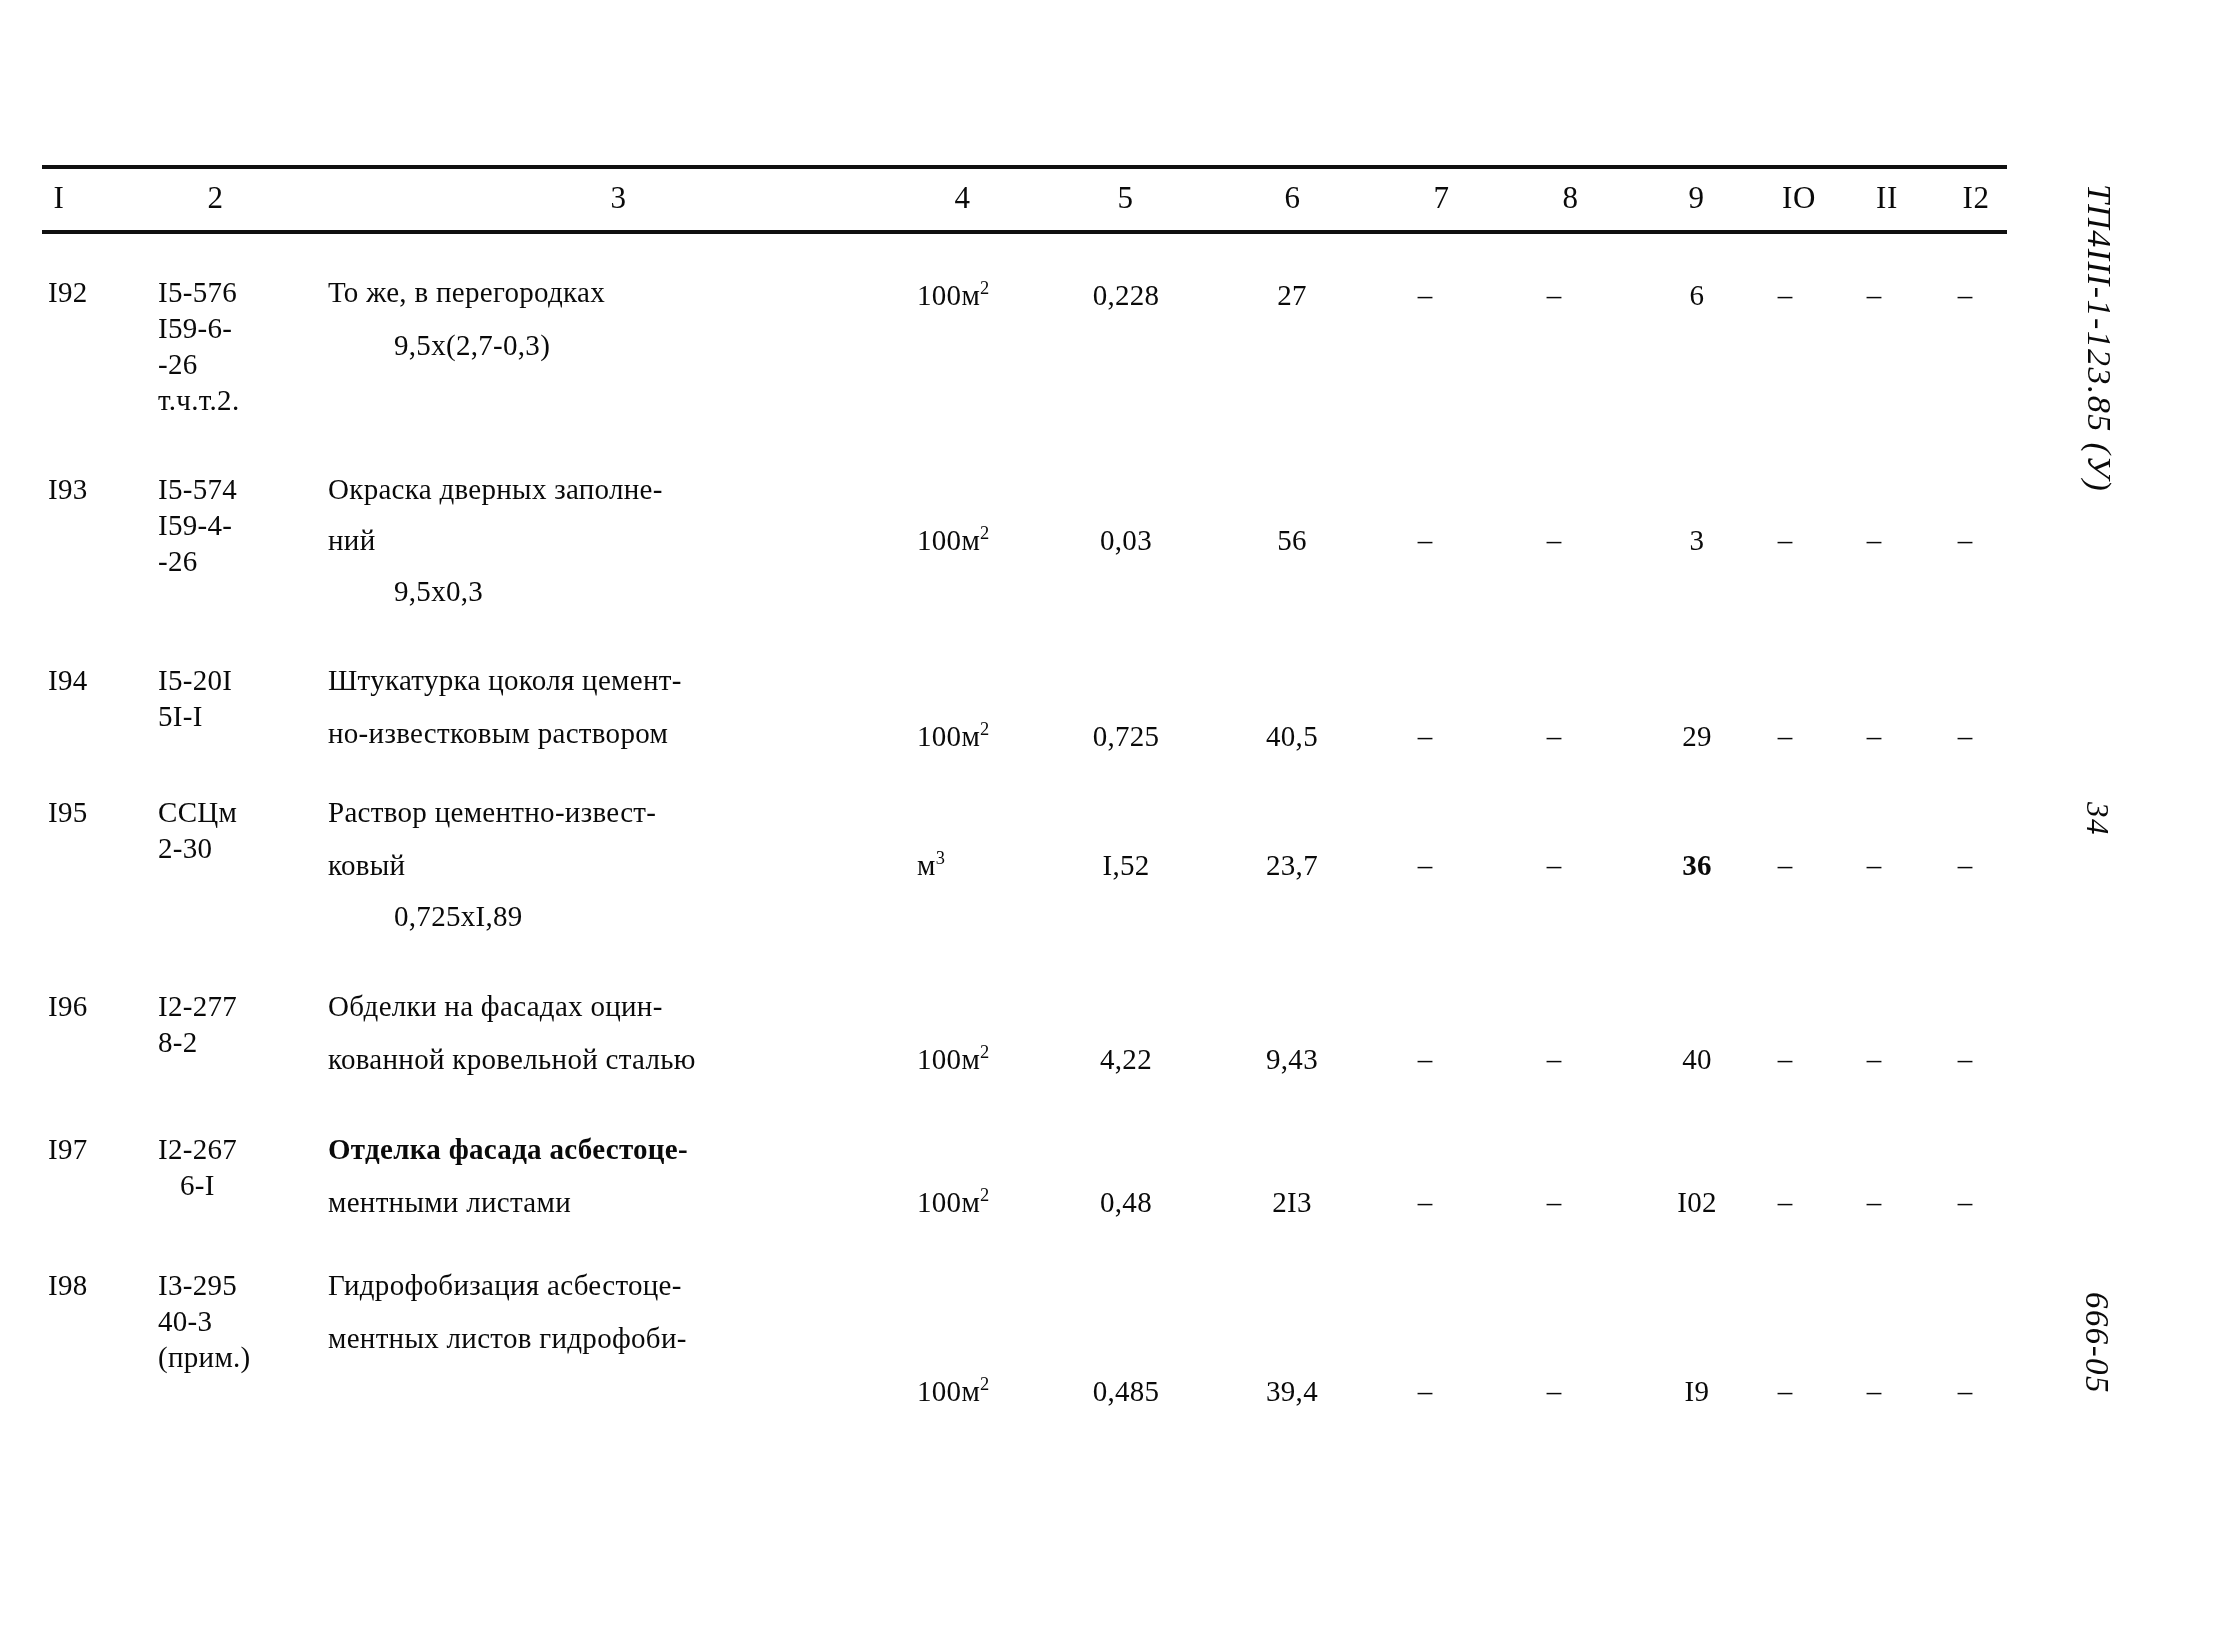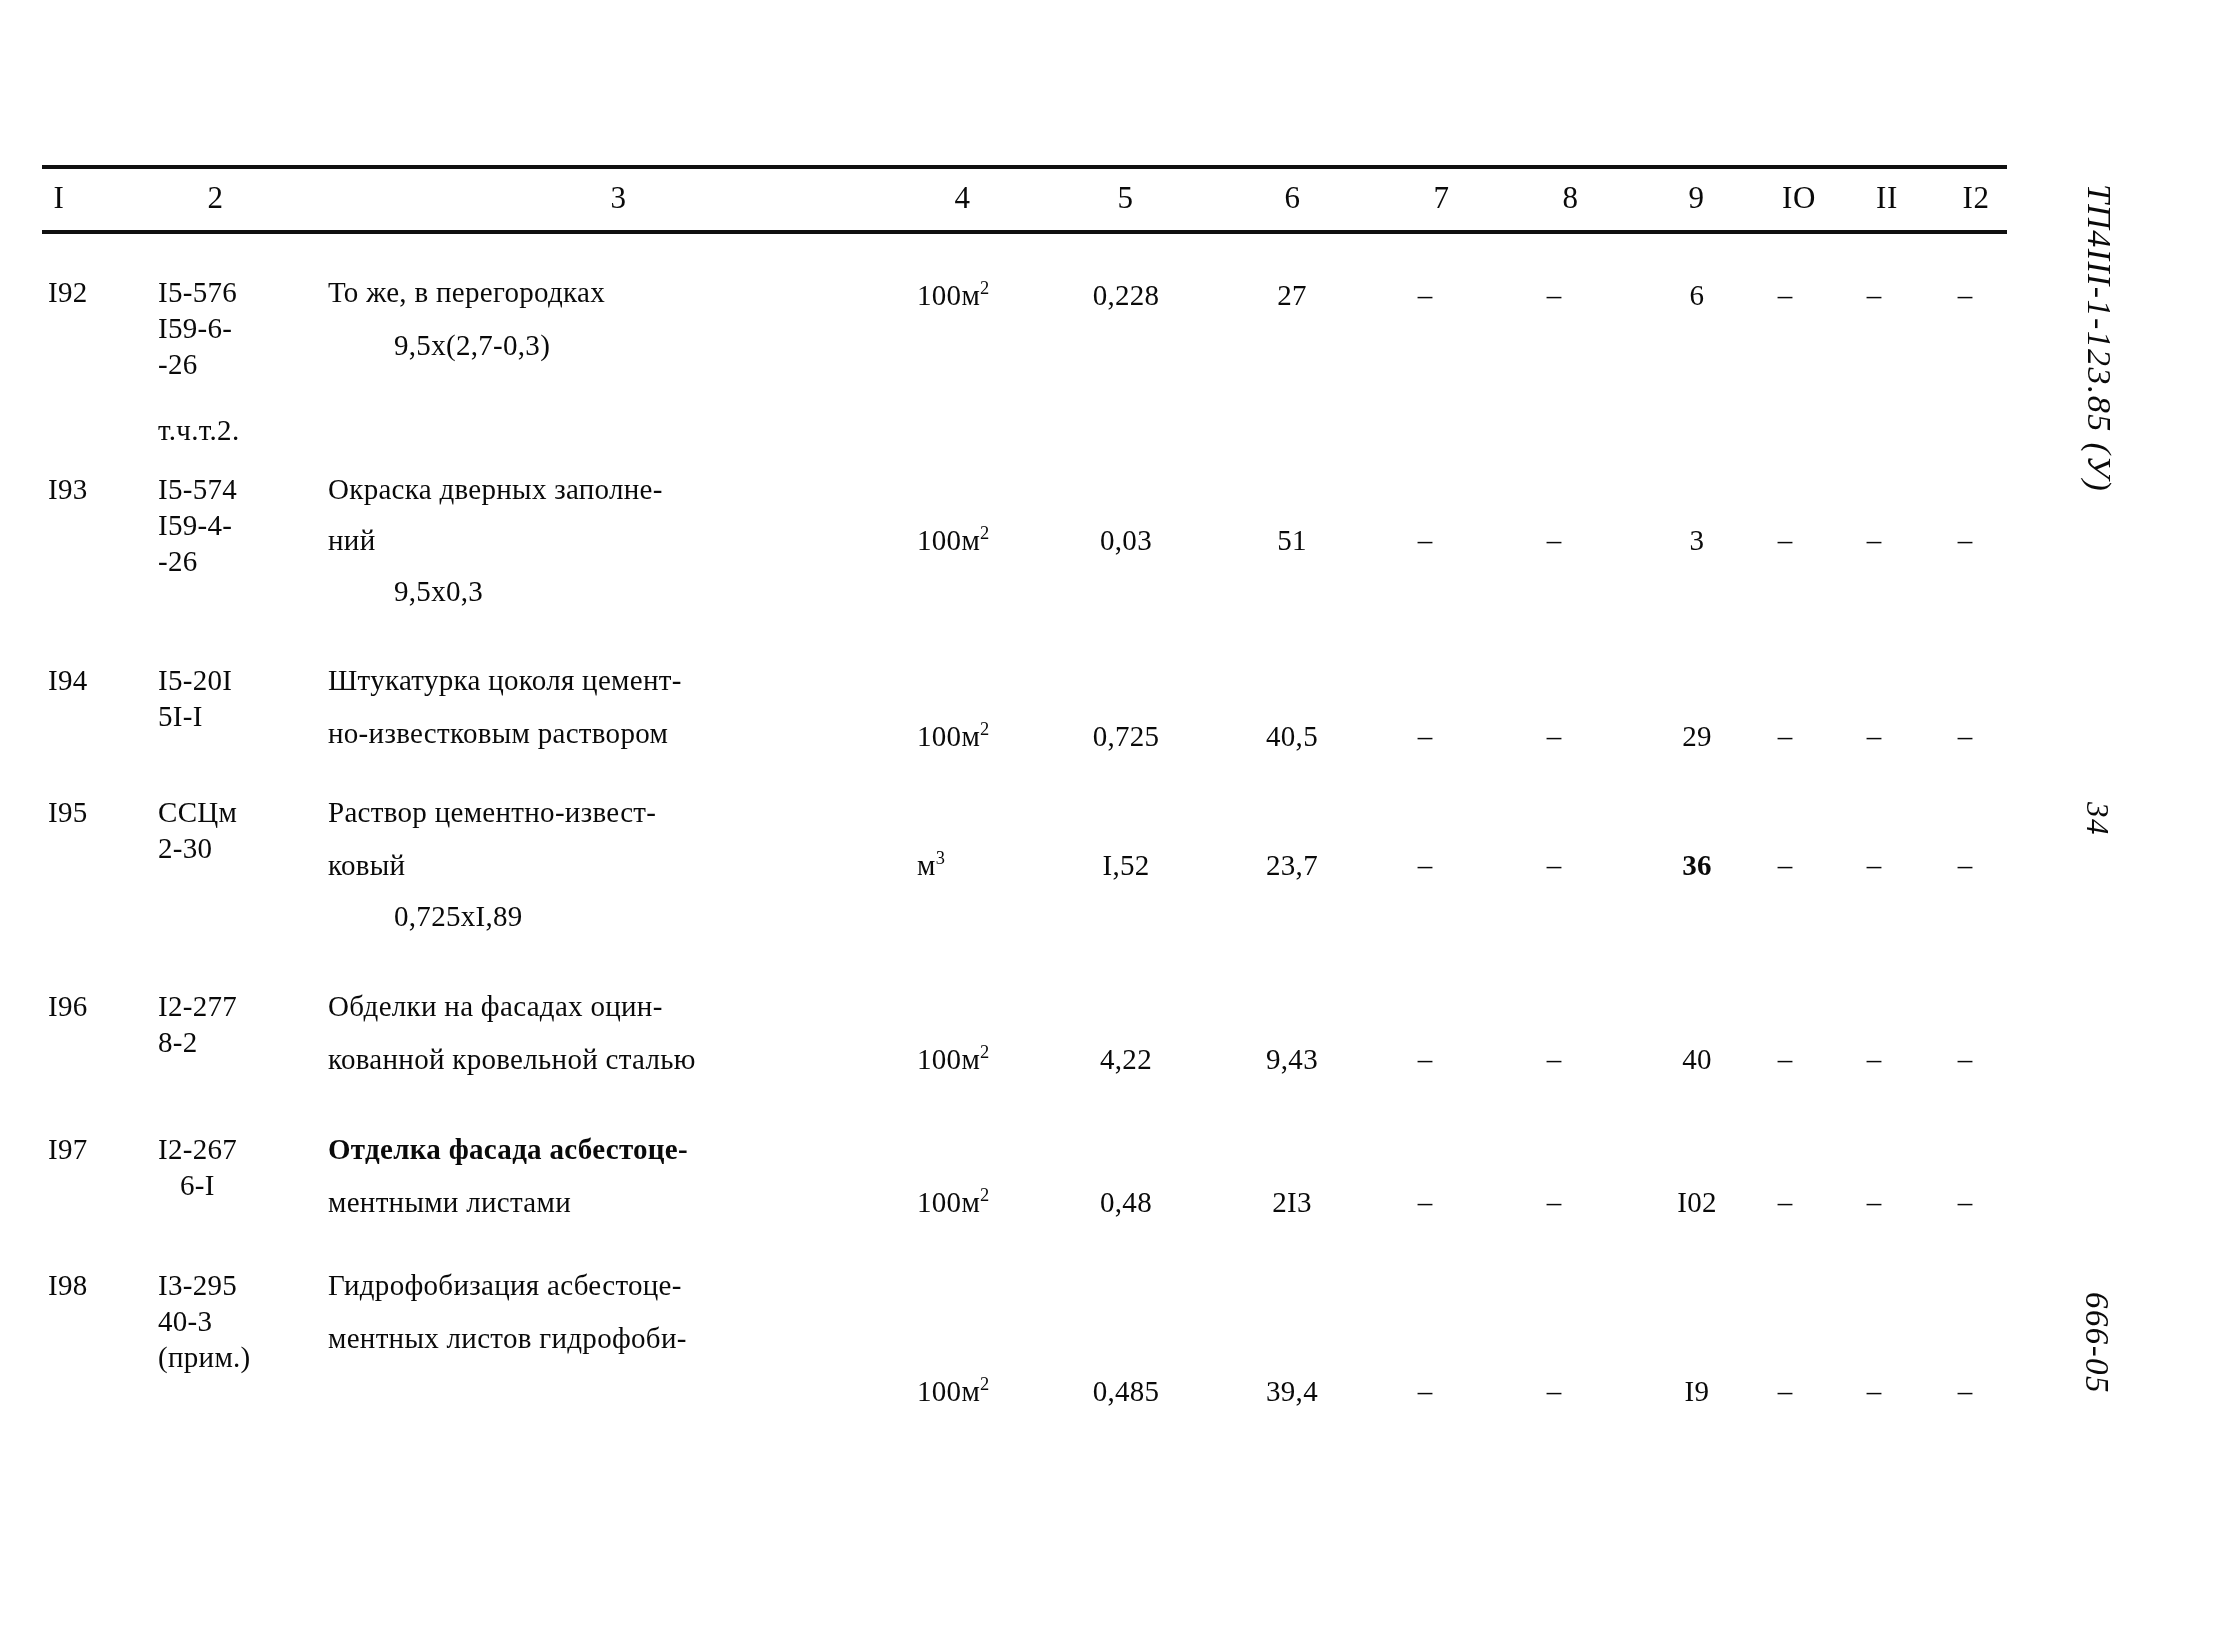--- a/index.html
+++ b/index.html
@@ -115,21 +115,21 @@
   <div class="hdr" style="left:1540px;width:61px;">8</div>
   <div class="hdr" style="left:1666px;width:61px;">9</div>
   <div class="hdr" style="left:1758px;width:82px;">IO</div>
   <div class="hdr" style="left:1846px;width:82px;">II</div>
   <div class="hdr" style="left:1935px;width:82px;">I2</div>
 
   <div class="cell c-num" style="left:48px;  top:272px;">I92</div>
   <div class="cell c-code" style="left:158px; top:272px;">I5-576</div>
   <div class="cell c-code" style="left:158px; top:308px;">I59-6-</div>
   <div class="cell c-code" style="left:158px; top:344px;">-26</div>
-  <div class="cell c-code" style="left:158px; top:380px;margin-top:30px;">т.ч.т.2.</div>
+  <div class="cell c-code" style="left:158px; top:380px;">т.ч.т.2.</div>
   <div class="cell c-desc" style="left:328px; top:272px;">То же, в перегородках</div>
   <div class="cell c-desc" style="left:394px; top:325px;">9,5х(2,7-0,3)</div>
   <div class="cell c-unit" style="left:917px;top:275px;"><span>100м</span><span class="sup">2</span></div>
   <div class="cell c-val" style="left:1068px;top:275px;width:116px;">0,228</div>
   <div class="cell c-val" style="left:1234px;top:275px;width:116px;">27</div>
   <div class="dash" style="left:1391px;top:275px;width:68px;">–</div>
   <div class="dash" style="left:1520px;top:275px;width:68px;">–</div>
   <div class="cell c-val" style="left:1646px;top:275px;width:102px;">6</div>
   <div class="dash" style="left:1751px;top:275px;width:68px;">–</div>
   <div class="dash" style="left:1840px;top:275px;width:68px;">–</div>
@@ -137,21 +137,21 @@
 
   <div class="cell c-num" style="left:48px;  top:469px;">I93</div>
   <div class="cell c-code" style="left:158px; top:469px;">I5-574</div>
   <div class="cell c-code" style="left:158px; top:505px;">I59-4-</div>
   <div class="cell c-code" style="left:158px; top:541px;">-26</div>
   <div class="cell c-desc" style="left:328px; top:469px;">Окраска дверных заполне-</div>
   <div class="cell c-desc" style="left:328px; top:520px;">ний</div>
   <div class="cell c-desc" style="left:394px; top:571px;">9,5х0,3</div>
   <div class="cell c-unit" style="left:917px;top:520px;"><span>100м</span><span class="sup">2</span></div>
   <div class="cell c-val" style="left:1068px;top:520px;width:116px;">0,03</div>
-  <div class="cell c-val" style="left:1234px;top:520px;width:116px;">51</div>
+  <div class="cell c-val" style="left:1234px;top:520px;width:116px;">56</div>
   <div class="dash" style="left:1391px;top:520px;width:68px;">–</div>
   <div class="dash" style="left:1520px;top:520px;width:68px;">–</div>
   <div class="cell c-val" style="left:1646px;top:520px;width:102px;">3</div>
   <div class="dash" style="left:1751px;top:520px;width:68px;">–</div>
   <div class="dash" style="left:1840px;top:520px;width:68px;">–</div>
   <div class="dash" style="left:1931px;top:520px;width:68px;">–</div>
 
   <div class="cell c-num" style="left:48px;  top:660px;">I94</div>
   <div class="cell c-code" style="left:158px; top:660px;">I5-20I</div>
   <div class="cell c-code" style="left:158px; top:696px;">5I-I</div>

